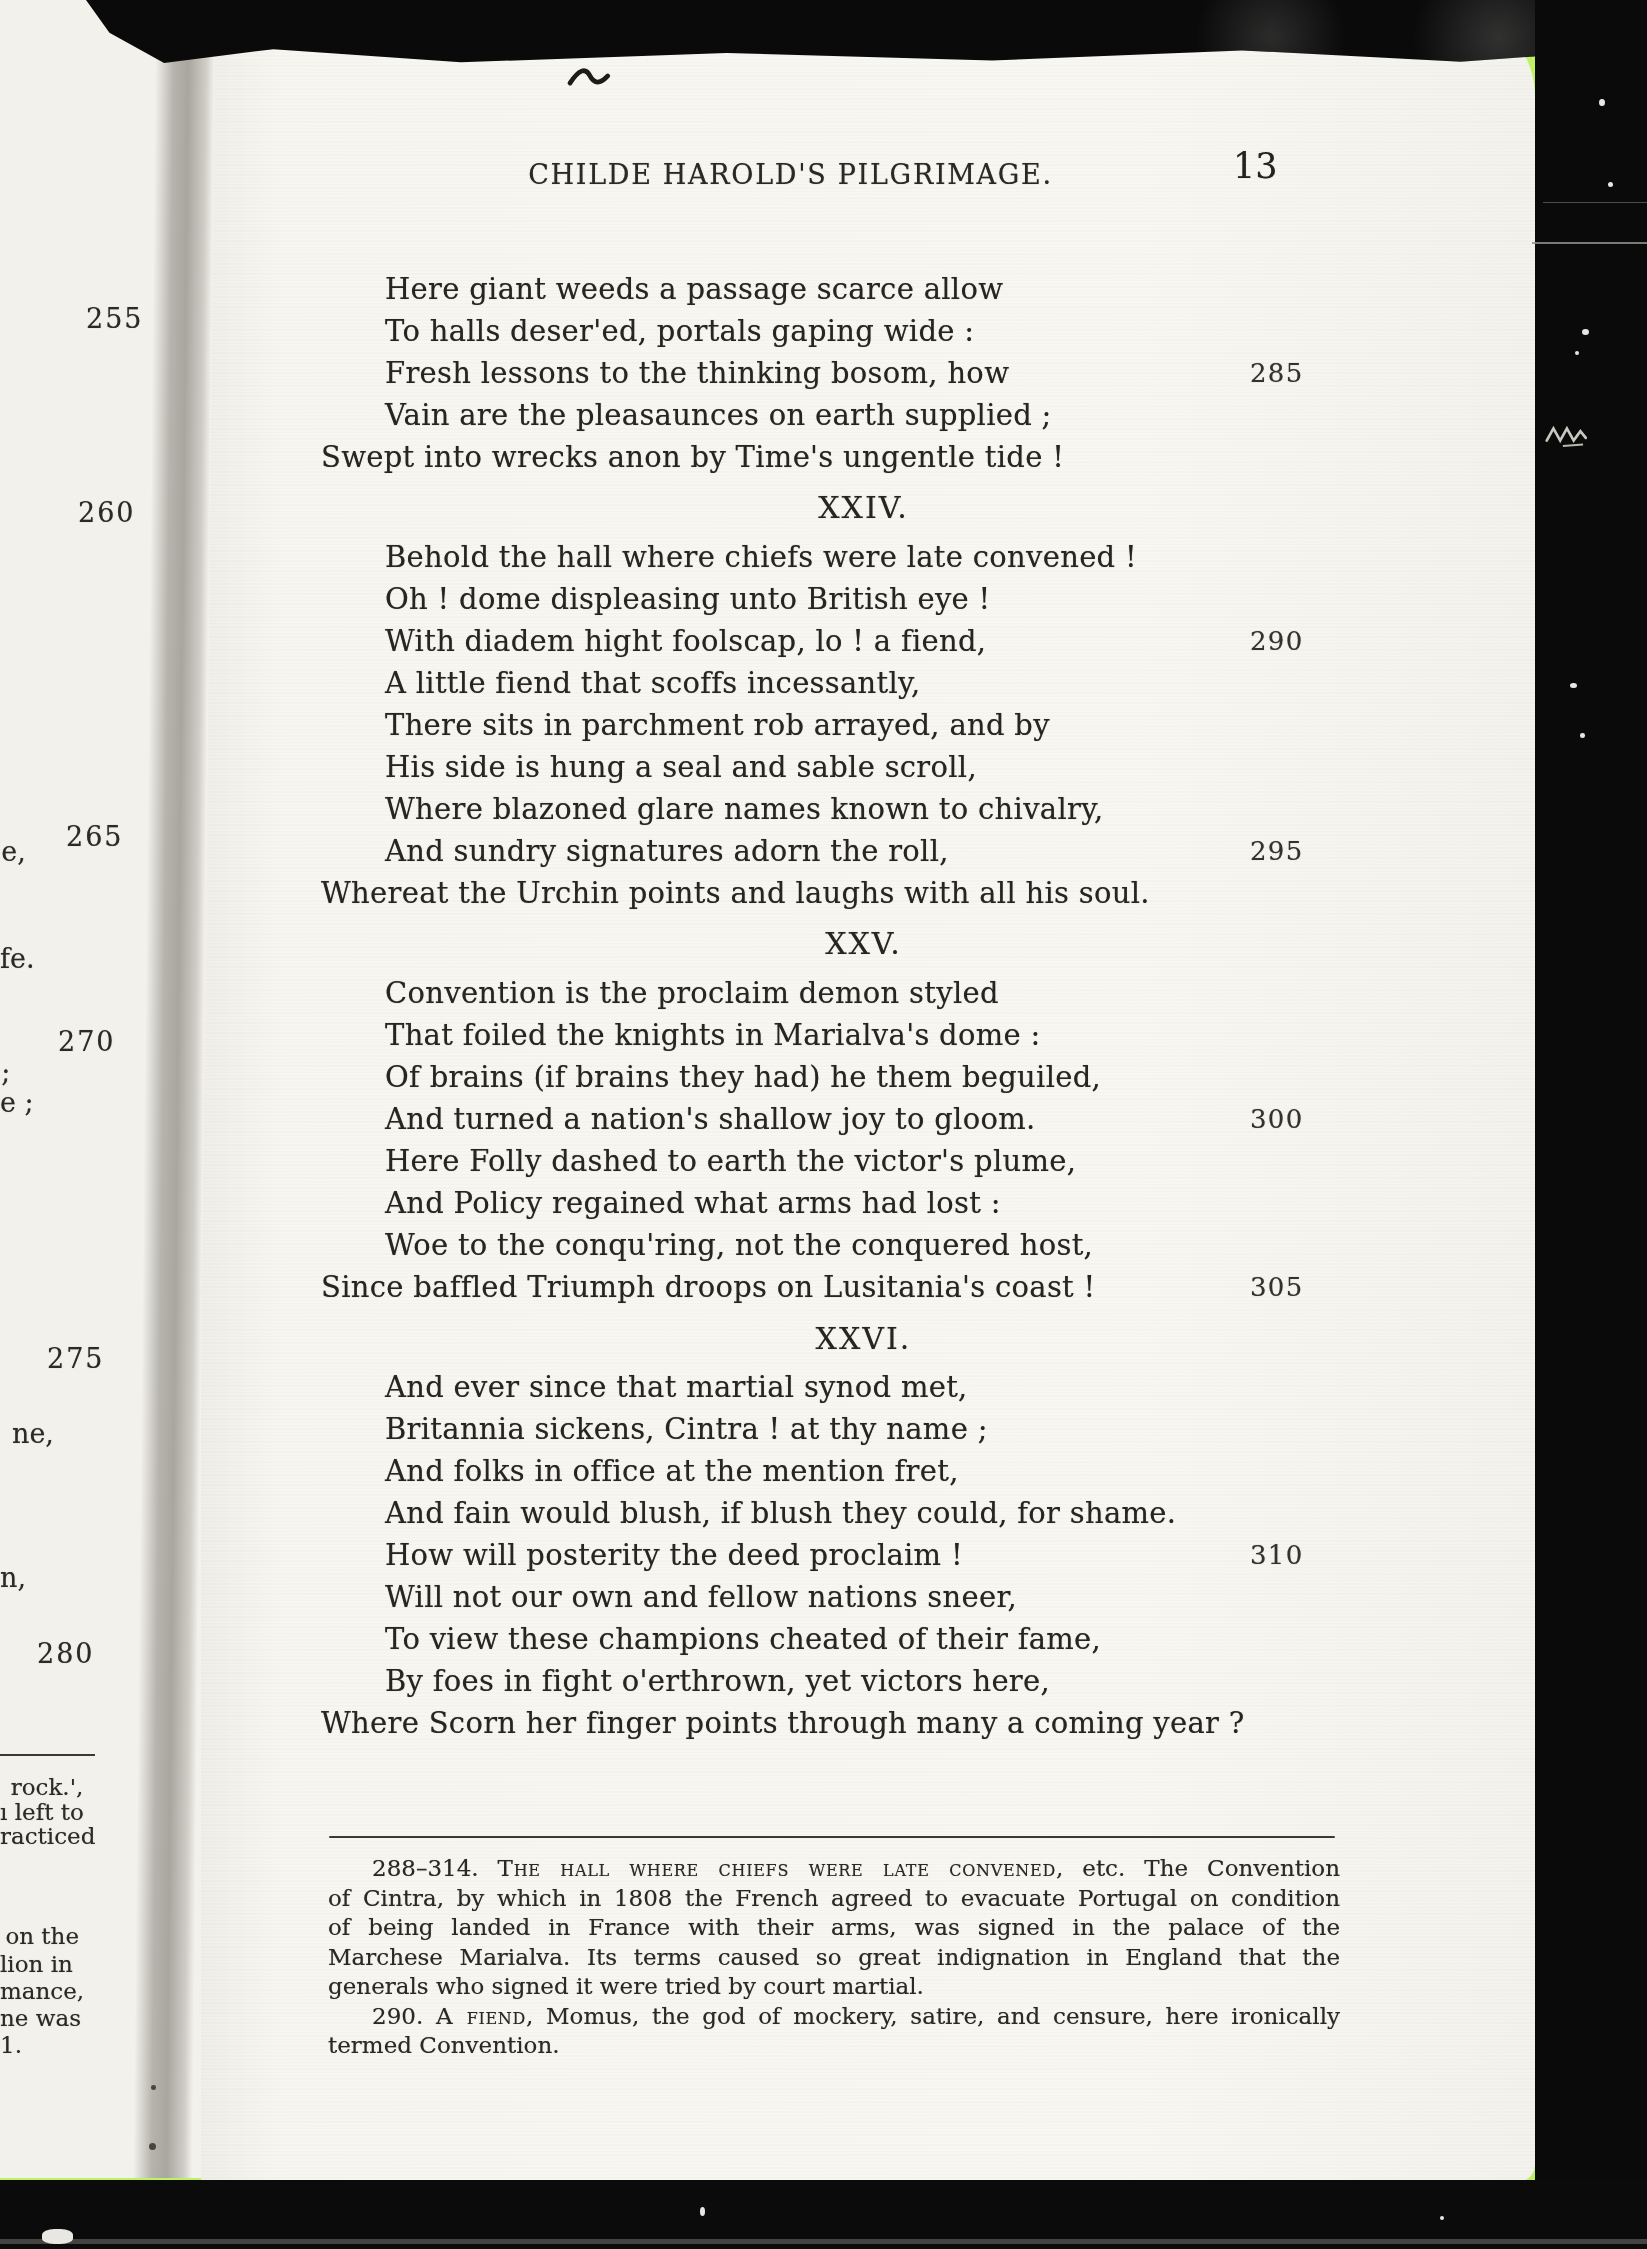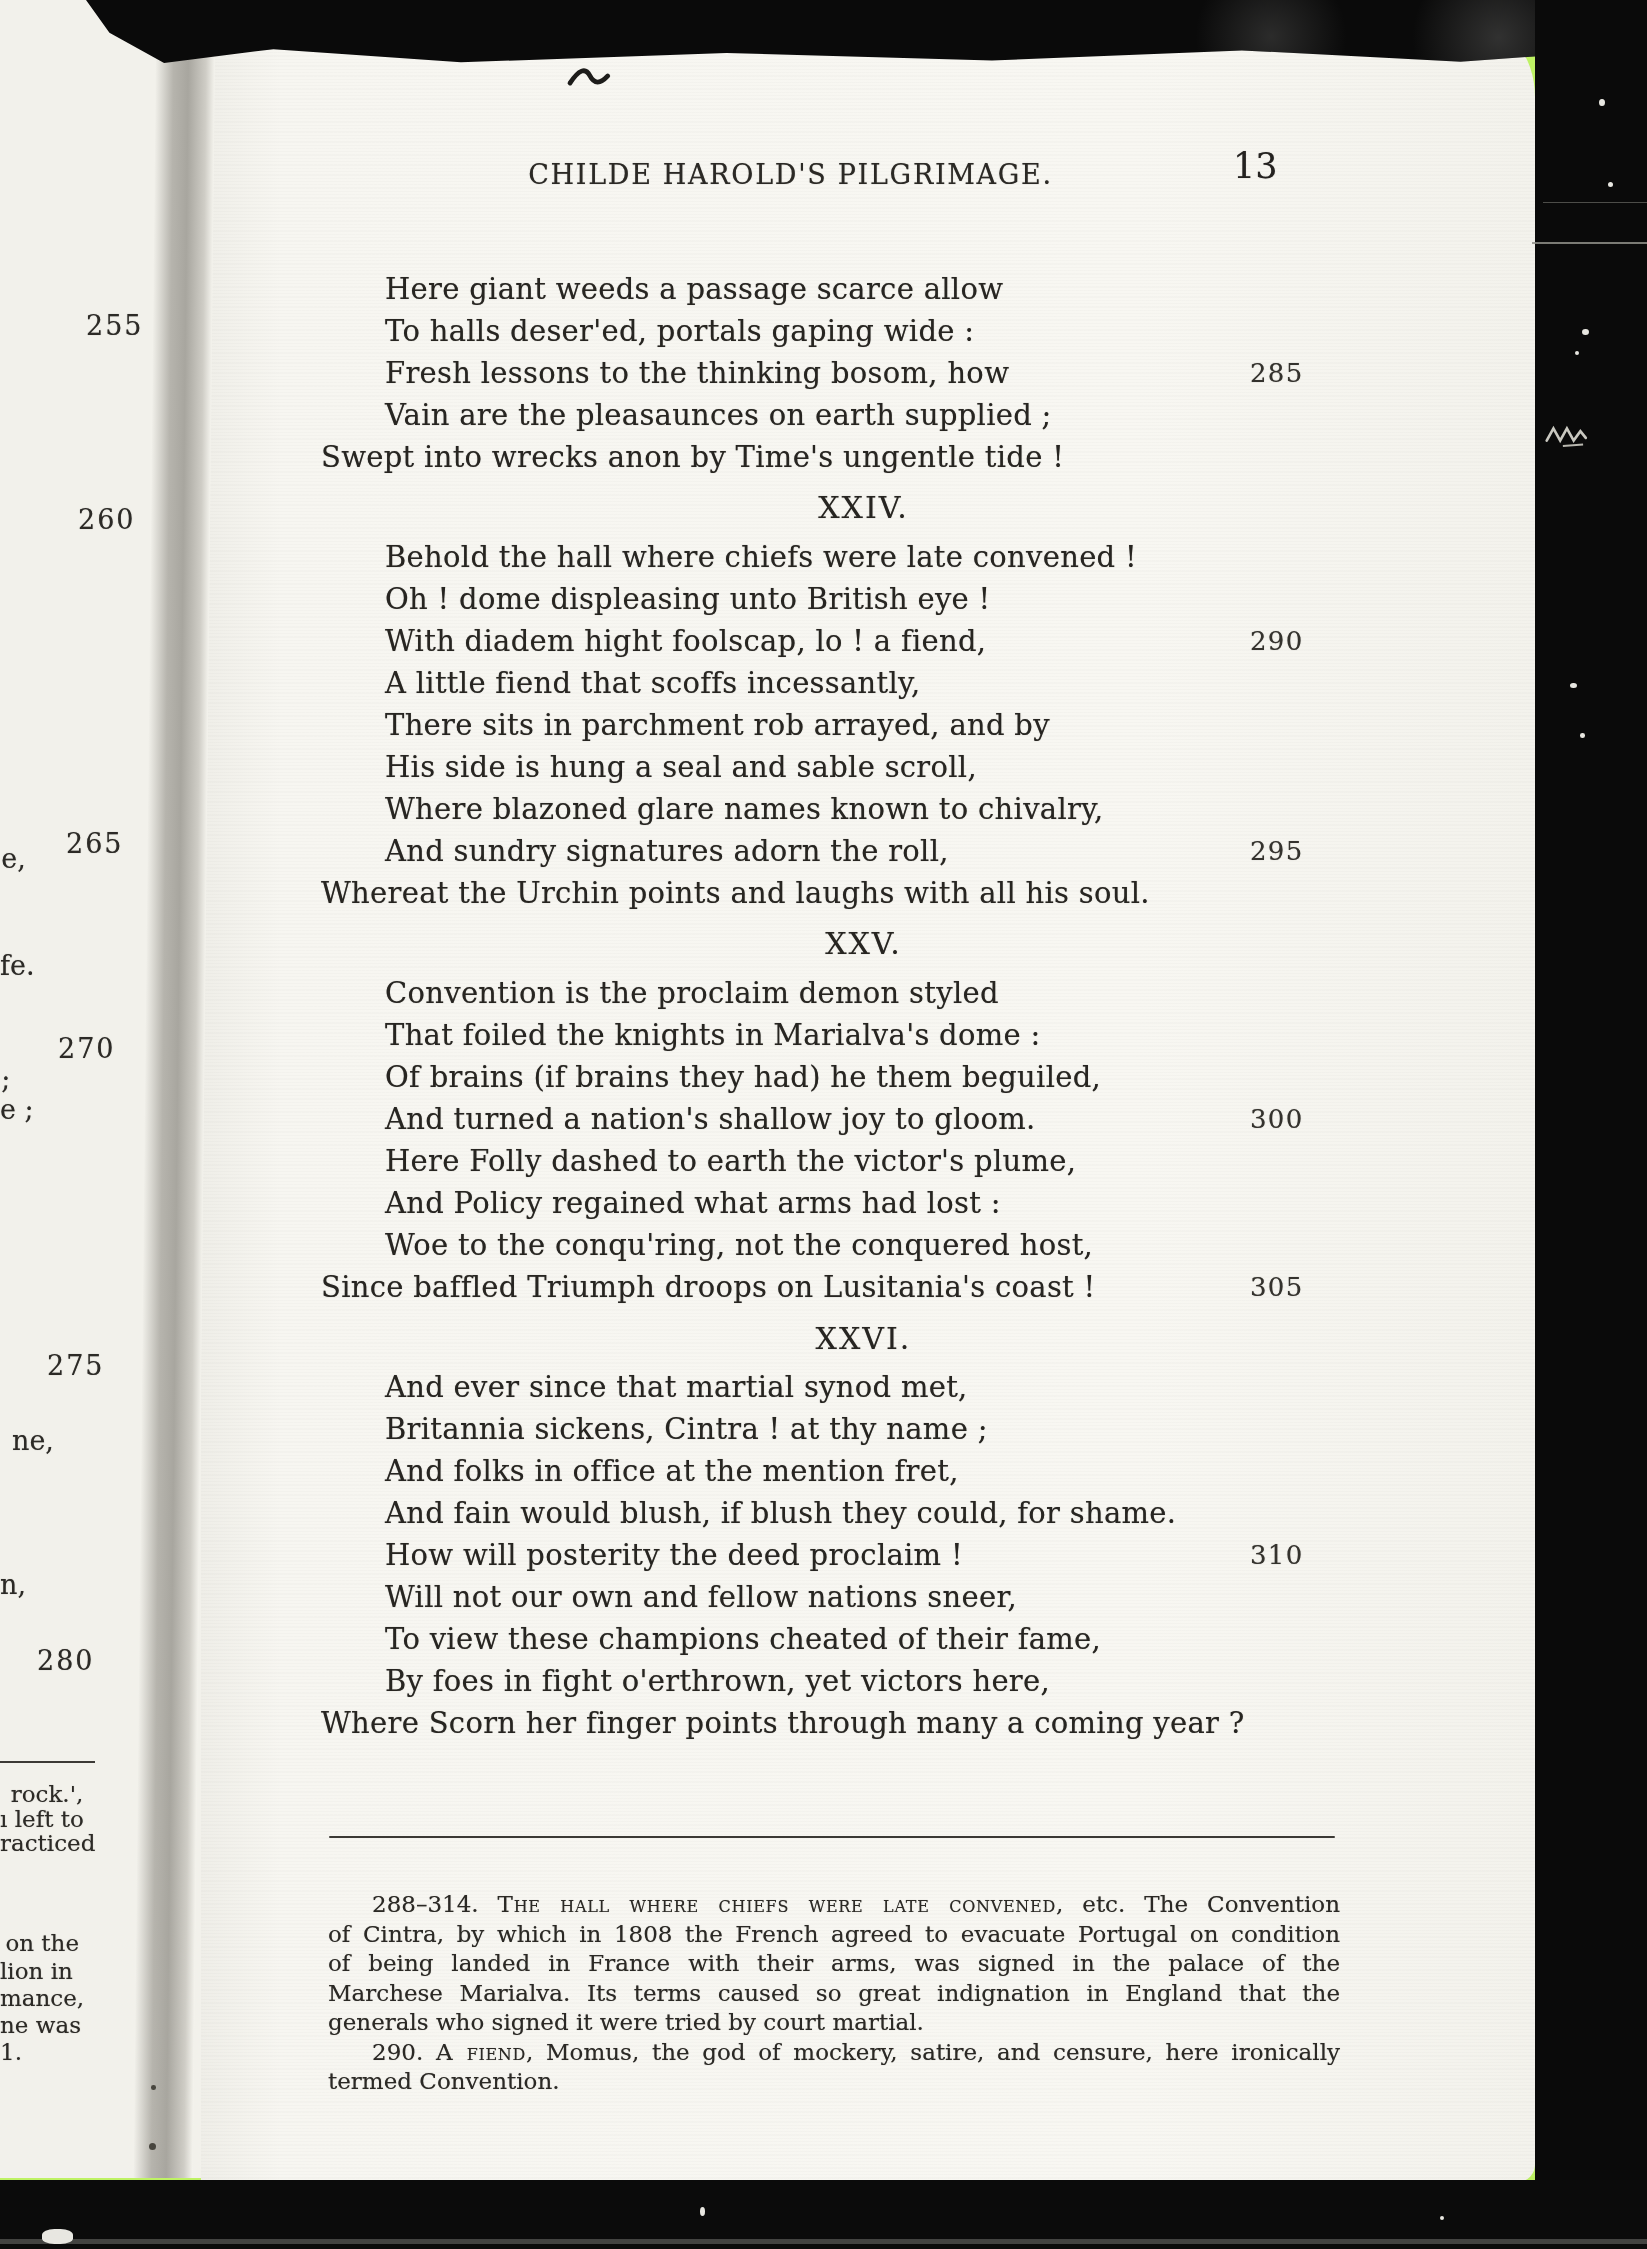--- a/index.html
+++ b/index.html
@@ -34,27 +34,27 @@
   #poem{position:absolute;left:321px;top:268px;width:1045px;color:#272521;
         font-size:29px;letter-spacing:0.3px;text-shadow:0 0 0.8px rgba(43,41,37,.5);}
   .poem-line{position:relative;height:42px;line-height:42px;padding-left:64px;white-space:nowrap;}
   .poem-line.outdent{padding-left:0;}
   .line-num{position:absolute;left:929px;top:0;font-size:26px;color:#34322d;letter-spacing:1.3px;}
   .stanza-heading{height:42px;line-height:42px;margin:9.4px 0 6.7px 0;text-align:center;
         padding-left:40px;font-size:30px;letter-spacing:2px;}
   
   .fn-rule{position:absolute;left:329px;top:1836px;width:1006px;height:2px;background:#3b3935;border-radius:1.3px;}
   #footnotes{position:absolute;left:328px;top:1854px;width:1012px;color:#2b2925;
-        font-size:23px;line-height:29.5px;text-shadow:0 0 0.7px rgba(43,41,37,.5);margin-top:36px;}
+        font-size:23px;line-height:29.5px;text-shadow:0 0 0.7px rgba(43,41,37,.5);}
   .fn-line{white-space:normal;}
   .fn-line.just{text-align:justify;text-align-last:justify;}
   .fn-line.indent{text-indent:44px;}
   .sc{font-variant:small-caps;letter-spacing:0.7px;}
   
-  #left-margin{position:absolute;left:0;top:7px;width:204px;height:1530px;color:#2c2a26;
+  #left-margin{position:absolute;left:0;top:0;width:204px;height:1530px;color:#2c2a26;
         text-shadow:0 0 0.8px rgba(43,41,37,.5);}
   .mnum{position:absolute;font-size:27px;letter-spacing:2px;}
   .mfrag{position:absolute;font-size:27px;}
   .mfrag.small{font-size:23px;}
   .mrule{position:absolute;left:0;top:1754px;width:95px;height:2px;background:#3b3935;}
   
   .pen-mark{position:absolute;left:567px;top:62px;transform:rotate(14deg);}
   .edge-squiggle{position:absolute;left:1544px;top:423px;}
 </style>
 </head>

